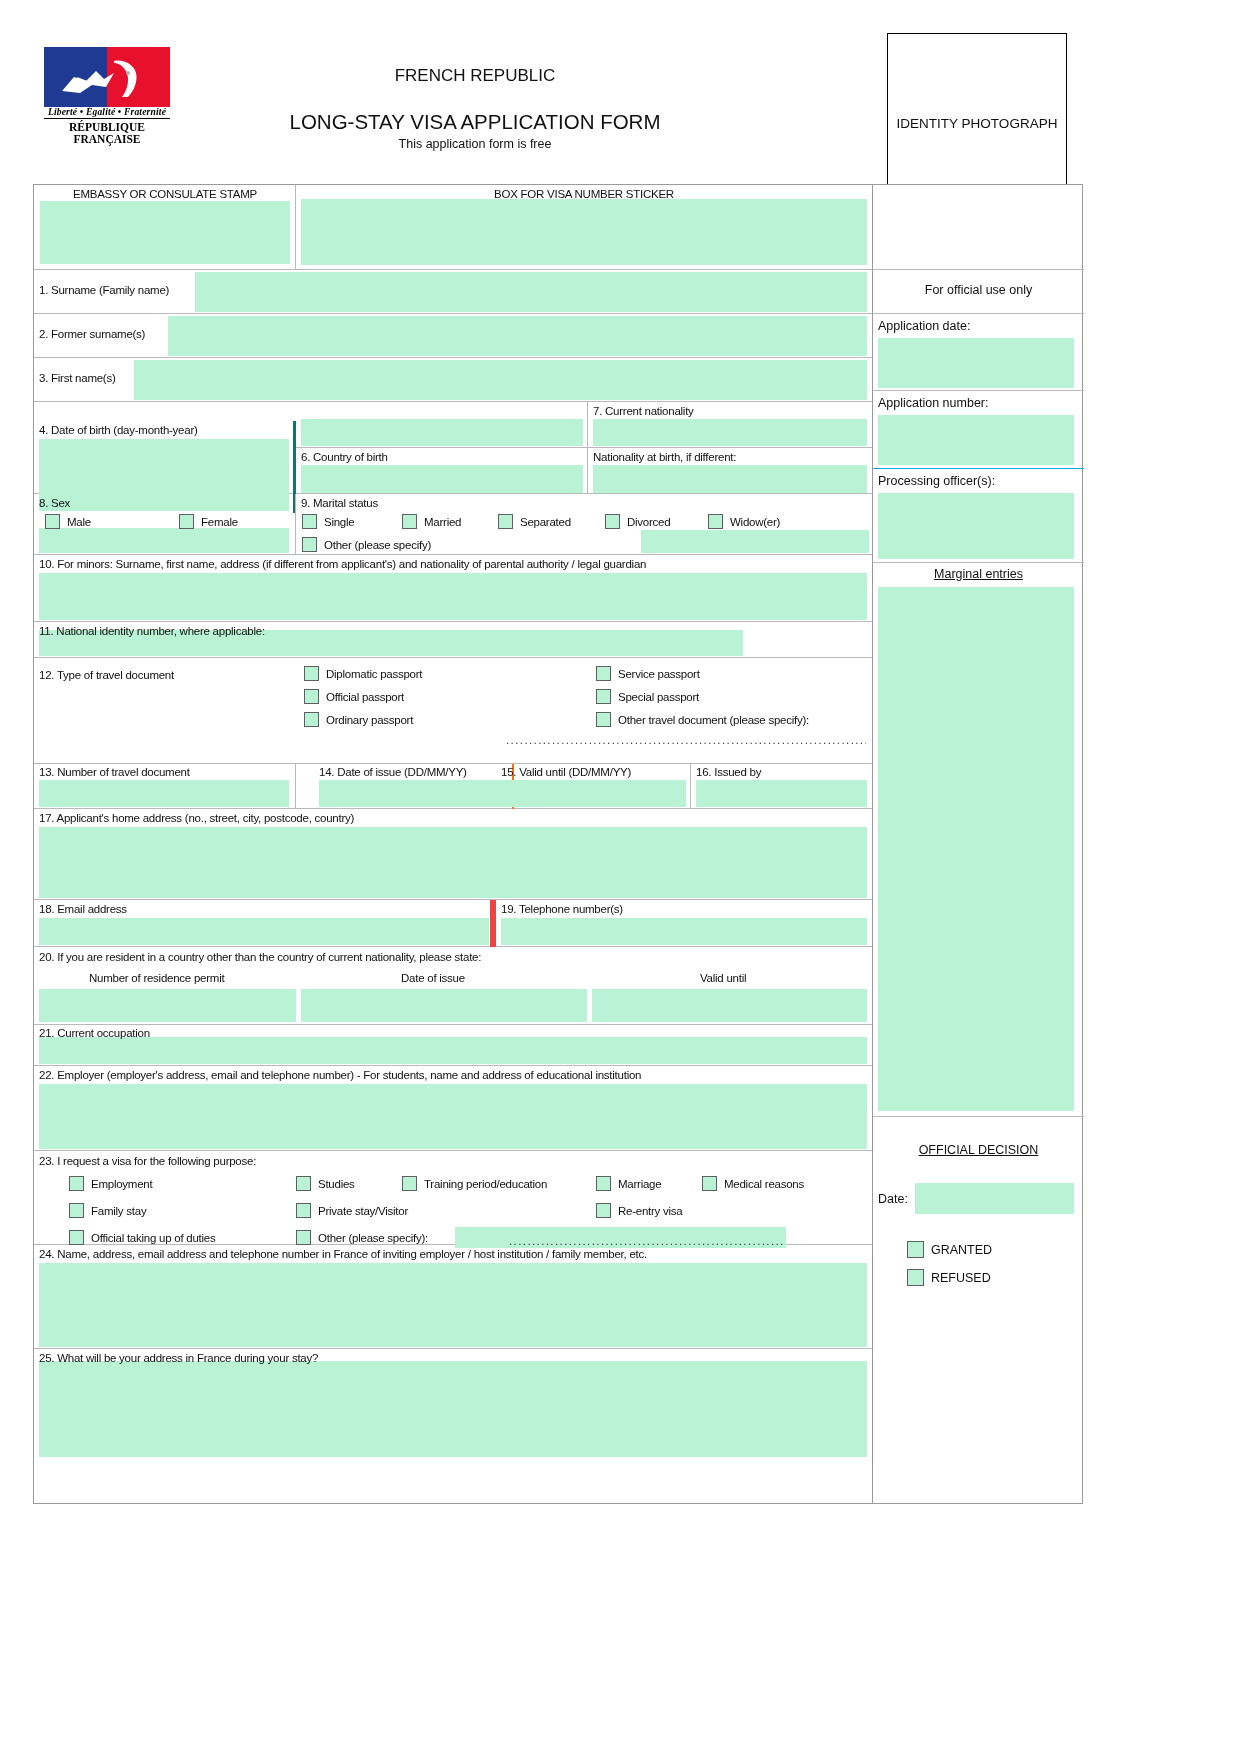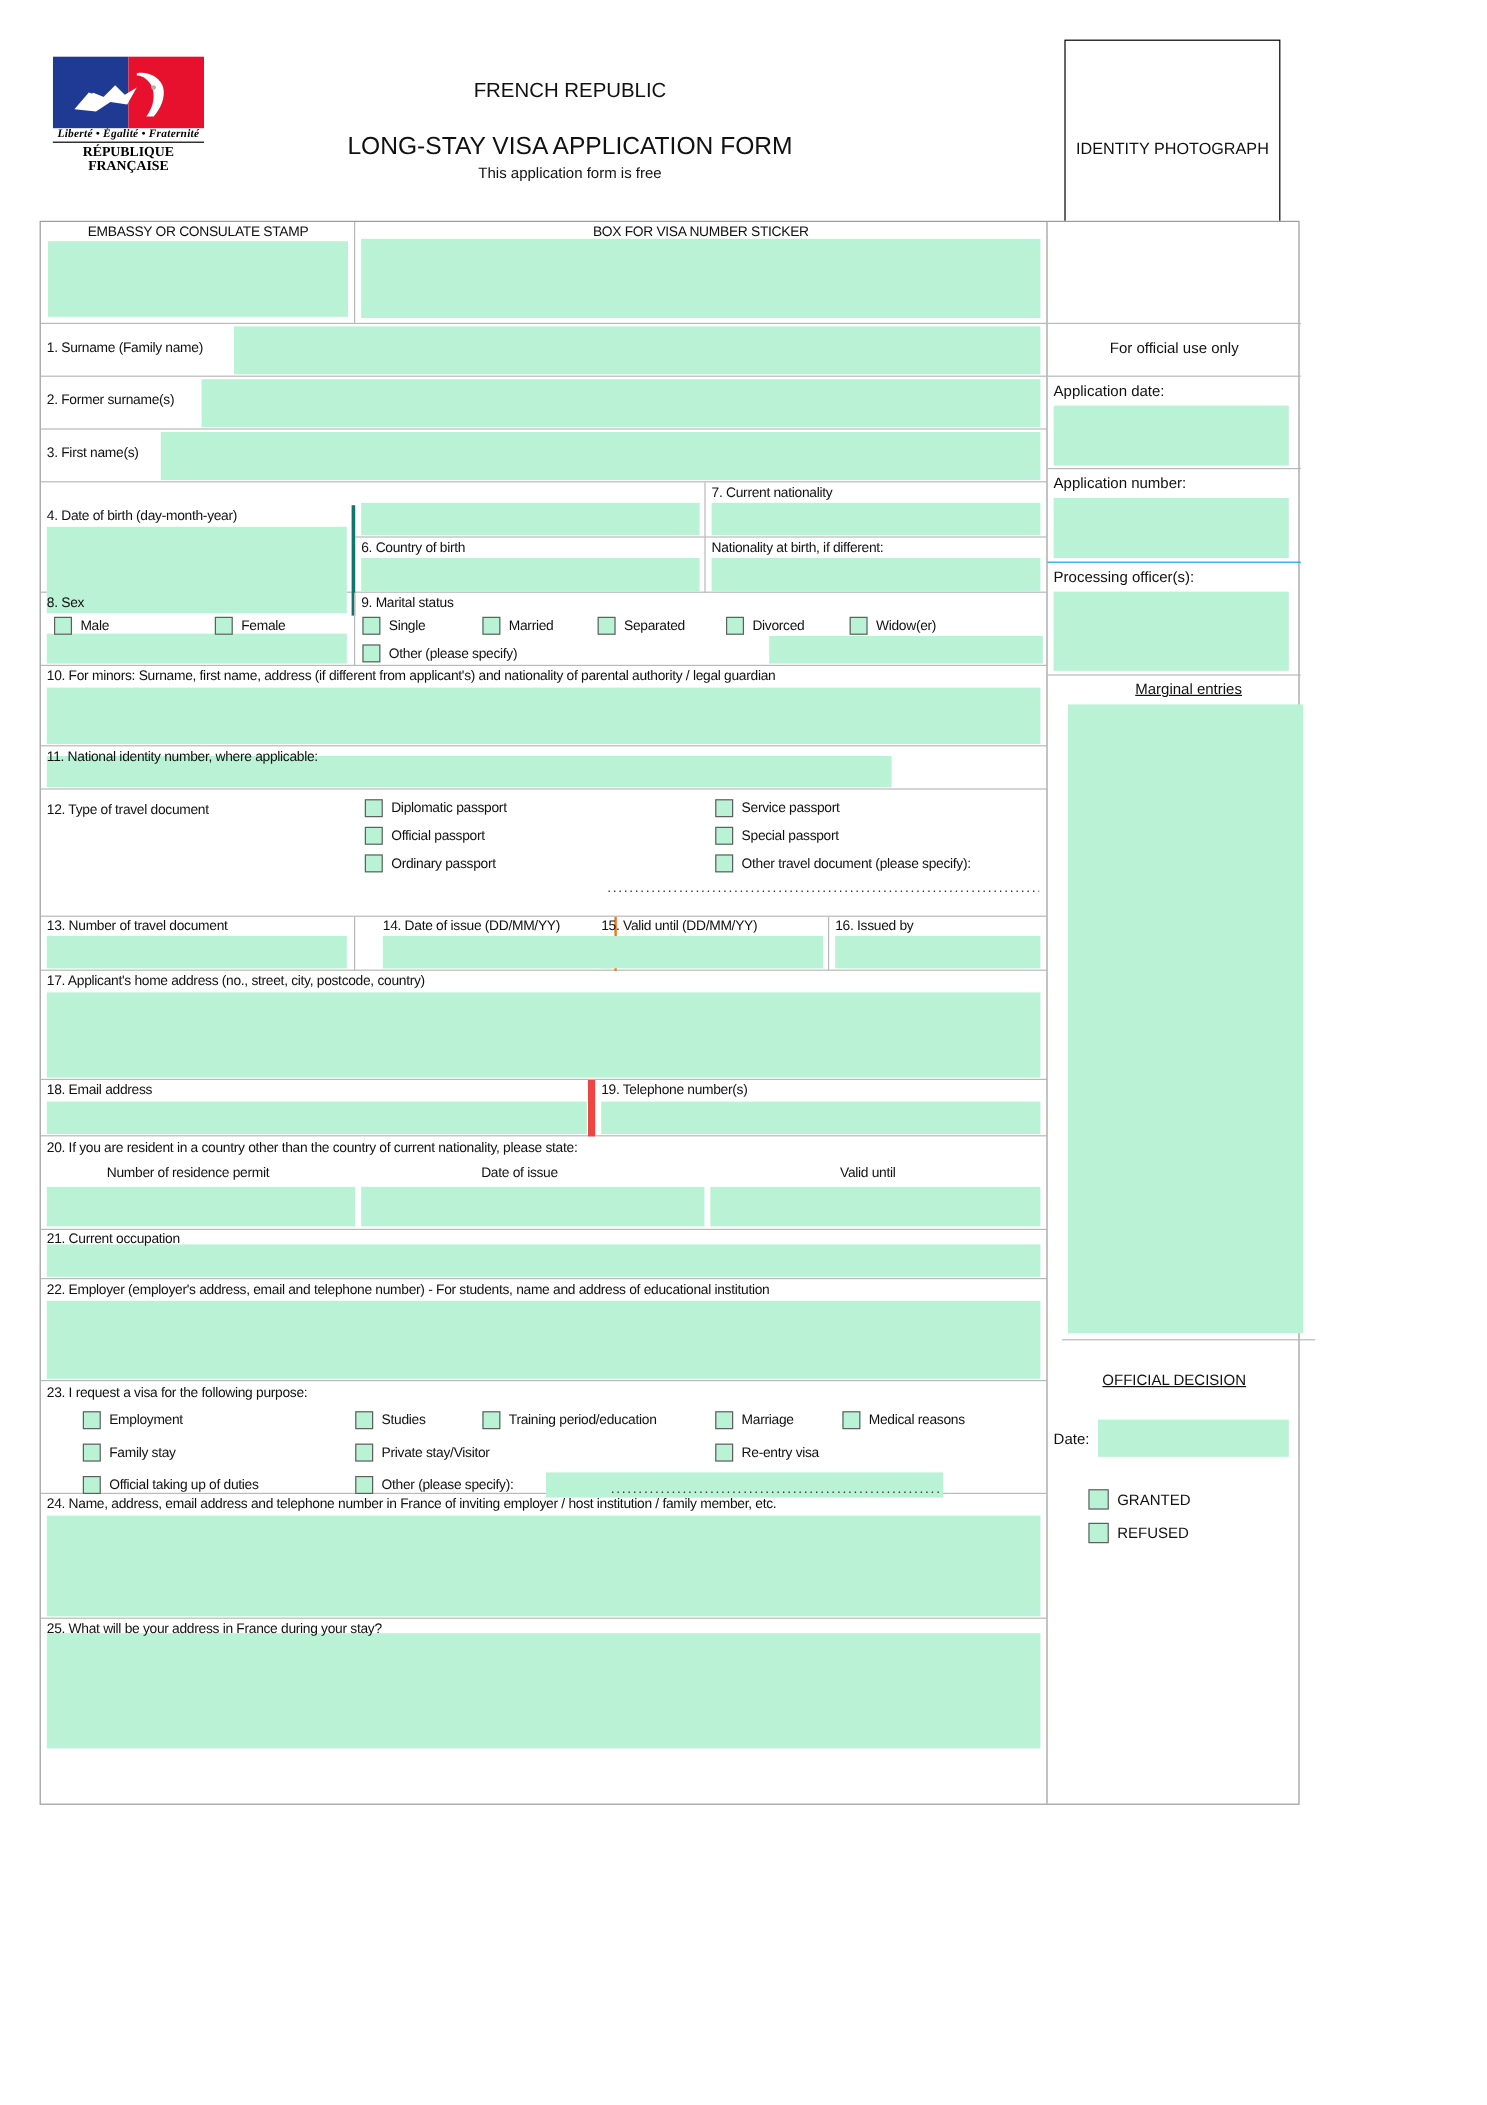--- a/index.html
+++ b/index.html
@@ -386,21 +386,21 @@
       <div style="position:absolute;left:0;top:206px;width:211px;height:78px;border-bottom:1px solid #0ea5e9;">
         <div class="sb-lbl" style="position:absolute;left:5px;top:5px;">Application number:</div>
         <div class="fill" style="left:5px;top:24px;width:196px;height:50px;"></div>
       </div>
 
       <div style="position:absolute;left:0;top:284px;width:211px;height:94px;border-bottom:1px solid #b9b9b9;">
         <div class="sb-lbl" style="position:absolute;left:5px;top:5px;">Processing officer(s):</div>
         <div class="fill" style="left:5px;top:24px;width:196px;height:66px;"></div>
       </div>
 
-      <div style="position:absolute;left:12px;top:378px;width:211px;height:554px;border-bottom:1px solid #b9b9b9;text-decoration:underline;">
+      <div style="position:absolute;left:0;top:378px;width:211px;height:554px;border-bottom:1px solid #b9b9b9;text-decoration:underline;">
         <div class="sb-lbl underline-title" style="position:absolute;left:0;top:4px;width:211px;text-align:center;">Marginal entries</div>
         <div class="fill" style="left:5px;top:24px;width:196px;height:524px;"></div>
       </div>
 
       <div style="position:absolute;left:0;top:932px;width:211px;height:388px;">
         <div class="sb-lbl underline-title" style="position:absolute;left:0;top:26px;width:211px;text-align:center;">OFFICIAL DECISION</div>
         <div class="sb-lbl" style="position:absolute;left:5px;top:75px;">Date:</div>
         <div class="fill" style="left:42px;top:66px;width:159px;height:31px;"></div>
 
         <div class="cbox-item" style="position:absolute;left:34px;top:124px;">

